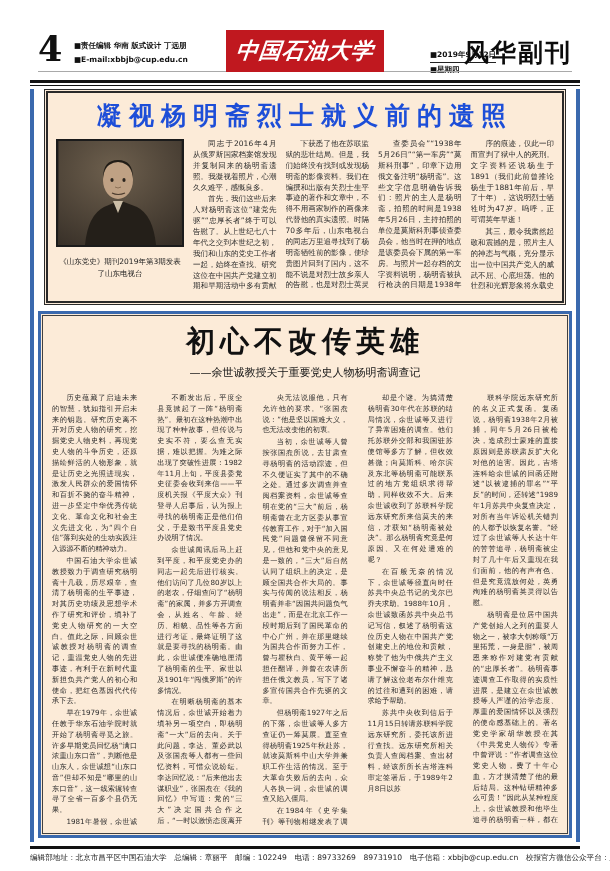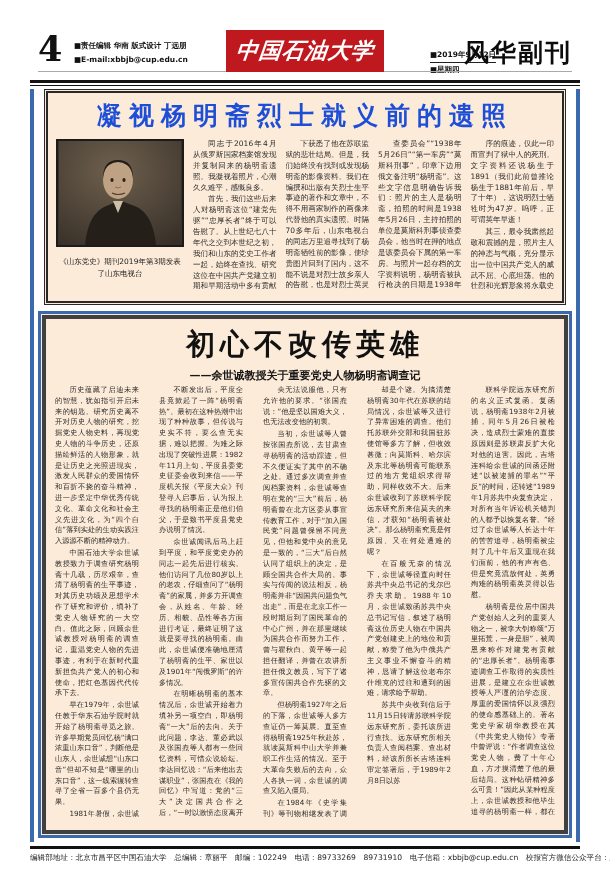--- a/index.html
+++ b/index.html
@@ -31,23 +31,23 @@
   .top-content { display:flex; gap:9px; height:150px; overflow:hidden; }
   .figure { width:128px; flex:none; }
   .photo-frame { border:2px solid #1b1b1b; line-height:0; background:#3a322a; }
   .photo-frame svg { width:100%; height:104px; display:block; }
   .caption { font-size:7.5px; text-align:center; line-height:1.55; margin-top:9px; color:#222; }
   .tcol { flex:1 1 0; font-size:7.5px; line-height:1.45; text-align:justify; color:#2b2b2b; overflow:hidden; }
   .para { margin:0 0 1px; text-indent:2em; }
 
   
   .main-box { position:absolute; left:38px; top:311px; width:534px; height:527px; background:#fcebd8; border:3px solid #3a69ae; padding:1px; }
-  .main-box-inner { border:4px solid #404040; height:100%; padding:5px 9px 4px; background:#fcebd8; }
+  .main-box-inner { border:1px solid #404040; height:100%; padding:5px 9px 4px; background:#fcebd8; }
   .main-title { text-align:center; font-size:29px; font-weight:900; letter-spacing:5px; margin:1px 0 3px; color:#111; }
-  .main-subtitle { text-align:center; font-size:11px; font-weight:bold; margin-bottom:2px; color:#161616; }
+  .main-subtitle { text-align:center; font-size:11px; font-weight:normal; margin-bottom:13px; color:#161616; }
   .main-columns { display:flex; gap:20px; height:434px; overflow:hidden; }
   .mcol { flex:1 1 0; font-size:7.2px; line-height:1.5; text-align:justify; color:#2b2b2b; overflow:hidden; }
 
   
   .footer-rule { position:absolute; left:30px; right:30px; top:846px; height:2.5px; background:#111; }
   .footer-text { position:absolute; left:30px; right:30px; top:853px; font-size:7.6px; color:#1d1d1d; white-space:nowrap; }
 </style>
 </head>
 <body>
 

